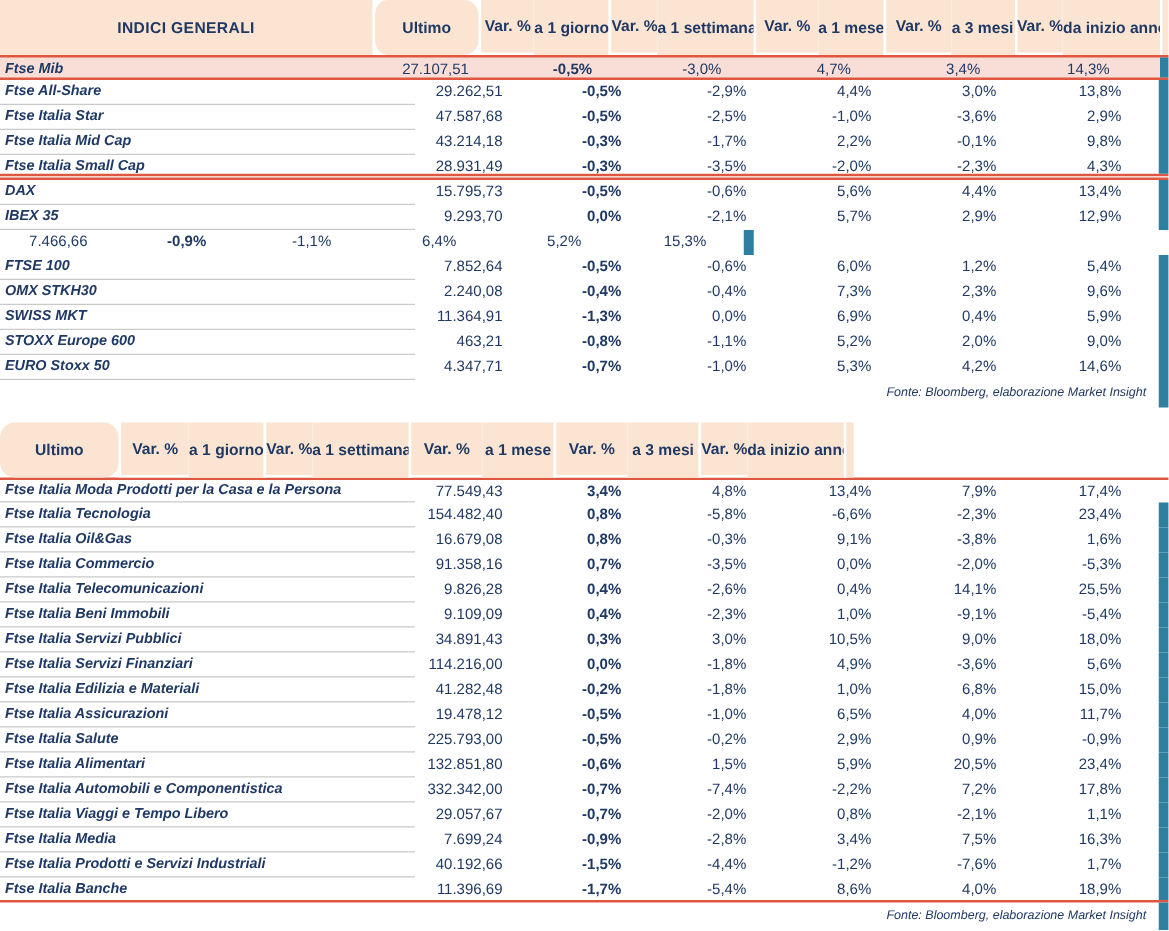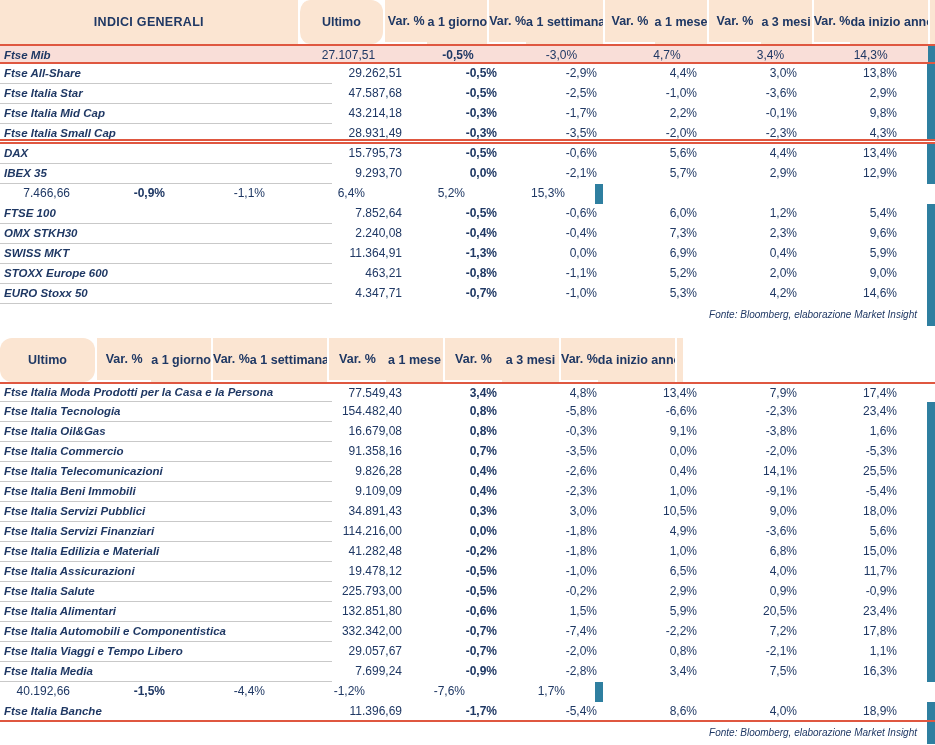--- a/index.html
+++ b/index.html
@@ -389,20 +389,21 @@
     <div class="cell name">Ftse Italia Media</div>
     <div class="cell num">7.699,24</div>
             <div class="cell pct first">-0,9%</div>
             <div class="cell pct">-2,8%</div>
             <div class="cell pct">3,4%</div>
             <div class="cell pct">7,5%</div>
             <div class="cell pct">16,3%</div>
             <div class="cell strip"></div>
   </div>
           <div class="row">
+    <div class="cell name">Ftse Italia Prodotti e Servizi Industriali</div>
     <div class="cell num">40.192,66</div>
             <div class="cell pct first">-1,5%</div>
             <div class="cell pct">-4,4%</div>
             <div class="cell pct">-1,2%</div>
             <div class="cell pct">-7,6%</div>
             <div class="cell pct">1,7%</div>
             <div class="cell strip"></div>
   </div>
           <div class="row frame-bottom">
     <div class="cell name">Ftse Italia Banche</div>

